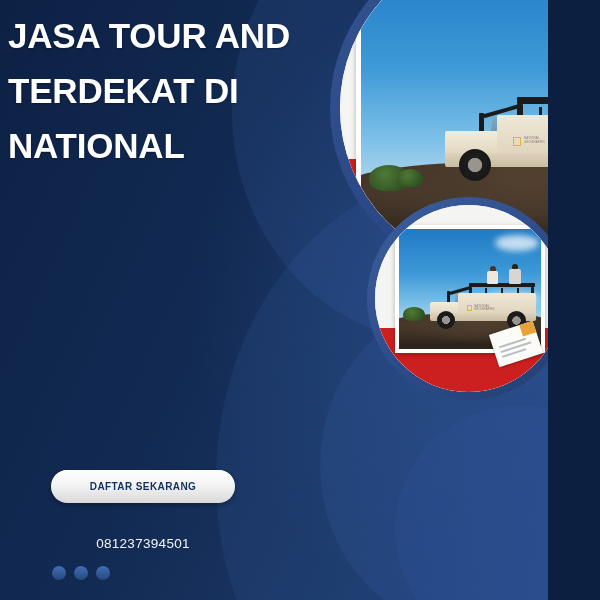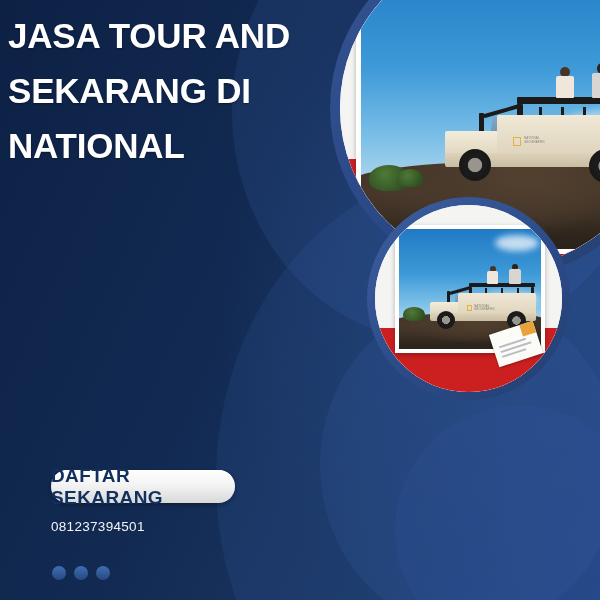--- a/index.html
+++ b/index.html
@@ -5,21 +5,21 @@
   * { margin:0; padding:0; box-sizing:border-box; }
   html,body { width:600px; height:600px; }
   body {
     font-family:"Liberation Sans", sans-serif;
     background:#0c1f40;
     overflow:hidden;
     position:relative;
   }
 
   #banner {
-    position:absolute; left:0; top:0; width:600px; height:600px;
+    position:absolute; left:0; top:0; width:548px; height:600px;
     overflow:hidden;
     background:
       radial-gradient(circle at 95% 50%, rgba(40,75,135,0.55) 0%, rgba(40,75,135,0) 55%),
       linear-gradient(115deg, #0d2145 0%, #122a52 42%, #1a3663 72%, #20407a 100%);
   }
 
   
   .swoosh {
     position:absolute;
     border-radius:50%;
@@ -165,28 +165,28 @@
   .note .tab { position:absolute; right:0; top:0; background:#e8a23a; }
   .note .ln { position:absolute; left:12%; height:1.5px; background:#b9bcc0; }
 
   
   #cta-button {
     position:absolute; left:51px; top:470px; width:184px; height:33px;
     border-radius:17px;
     background:linear-gradient(180deg,#ffffff 0%, #f3f3f3 46%, #d9d9d9 100%);
     box-shadow:0 2px 4px rgba(0,0,0,0.33), inset 0 1px 0 rgba(255,255,255,0.9);
     color:#12305e;
-    font-size:19px; font-weight:bold; letter-spacing:0.4px;
+    font-size:10px; font-weight:bold; letter-spacing:0.4px;
     display:flex; align-items:center; justify-content:center;
     cursor:pointer;
     z-index:14;
   }
   #phone-number {
-    position:absolute; left:51px; top:519px; width:184px;
-    text-align:left;
+    position:absolute; left:51px; top:536px; width:184px;
+    text-align:center;
     color:#f2f4f7; font-size:13.5px; letter-spacing:0.3px;
     z-index:14;
   }
   #dots { position:absolute; left:52px; top:566px; display:flex; gap:8px; z-index:14; }
   #dots span {
     width:14px; height:14px; border-radius:50%;
     background:linear-gradient(180deg,#3f6db4 0%, #27497f 100%);
     display:block;
   }
 </style>
@@ -304,21 +304,21 @@
     <div class="note" style="left:118px; top:122px; width:46px; height:34px;">
       <div class="tab" style="width:14px; height:12px;"></div>
       <div class="ln" style="top:14px; width:62%;"></div>
       <div class="ln" style="top:19px; width:70%;"></div>
       <div class="ln" style="top:24px; width:55%;"></div>
     </div>
   </div>
 
   <div id="headline">
     <div>JASA TOUR AND</div>
-    <div>SEKARANG DI</div>
+    <div>TERDEKAT DI</div>
     <div>NATIONAL</div>
   </div>
 
   <div id="cta-button">DAFTAR SEKARANG</div>
   <div id="phone-number">081237394501</div>
 
   <div id="dots">
     <span></span>
     <span></span>
     <span></span>

